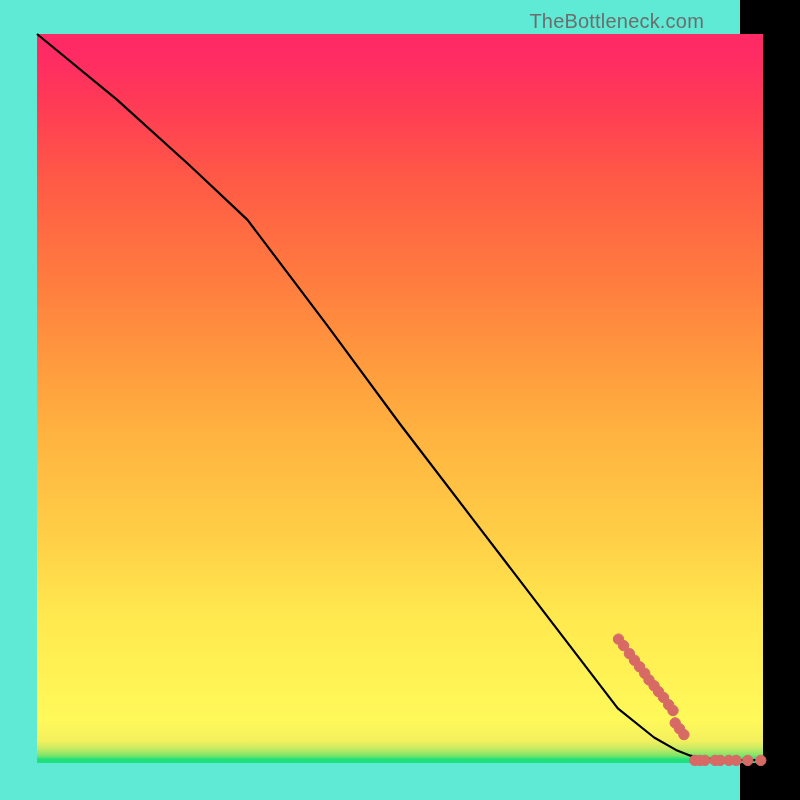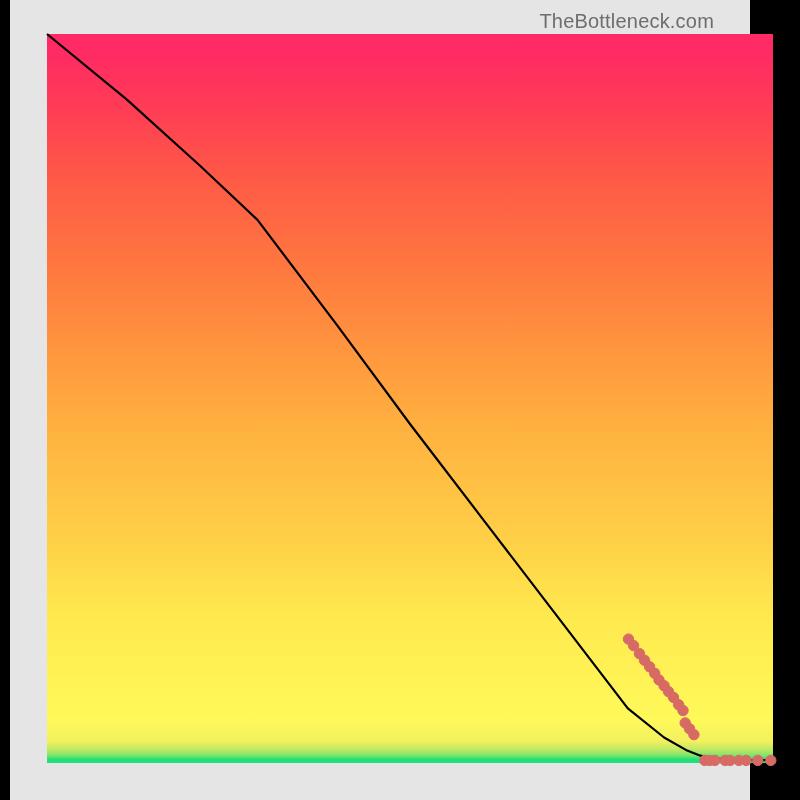--- a/index.html
+++ b/index.html
@@ -8,22 +8,21 @@
     width: 800px;
     height: 800px;
     overflow: hidden;
     background: #000;
     font-family: Arial, Helvetica, sans-serif;
   }
   .frame {
     position: relative;
     width: 740px;
     height: 800px;
-    background: #e5e5e5;
-    margin-left: 10px;
+    background: #5eead4;
   }
   .plot-area {
     position: absolute;
     
     left: 37px;
     top: 34px;
     width: 726px;   
     height: 729px;  
     
     background: linear-gradient(to top,

